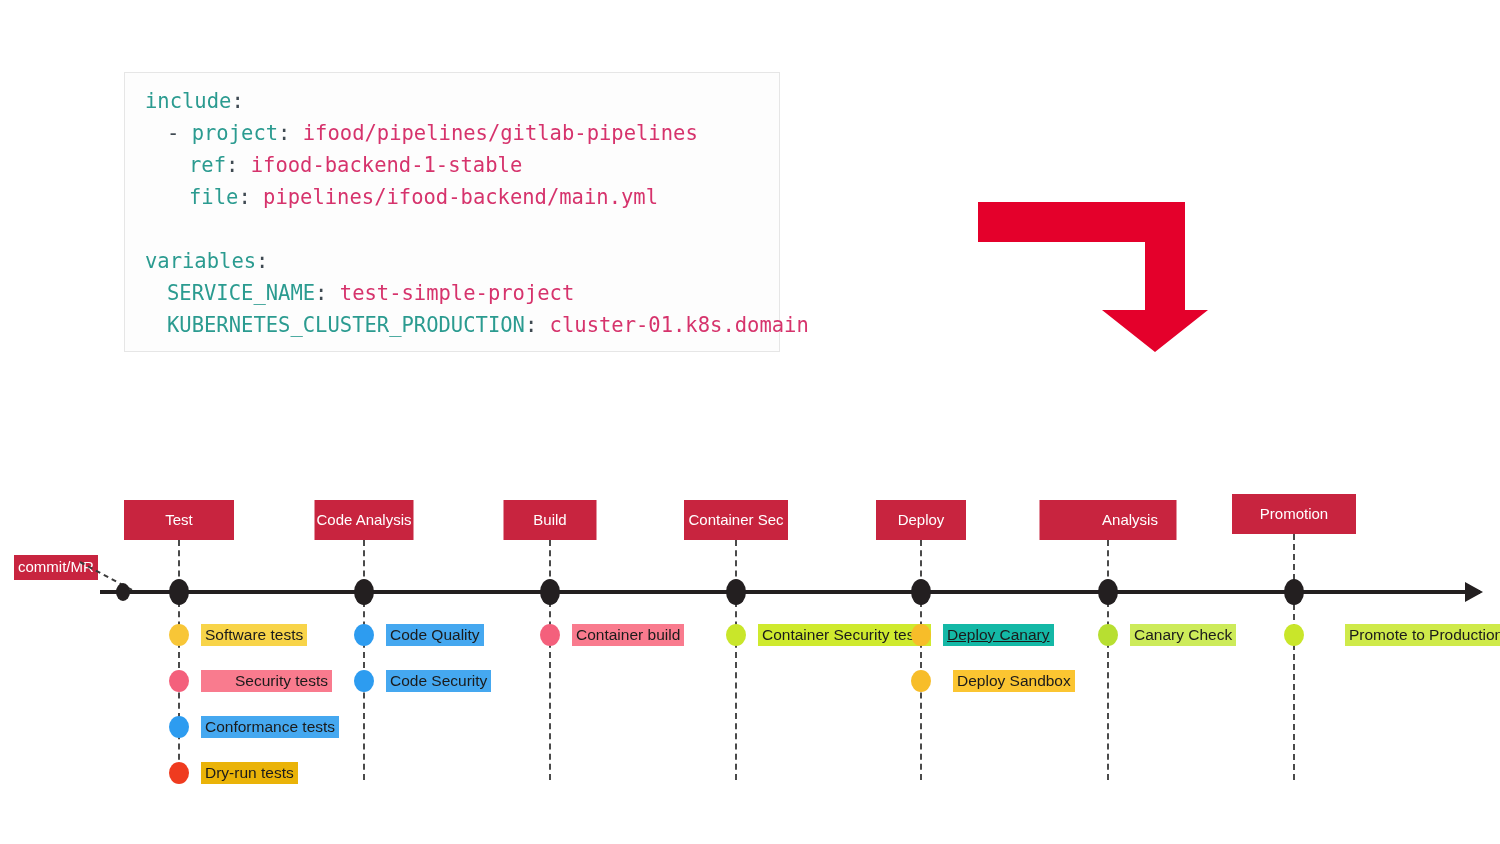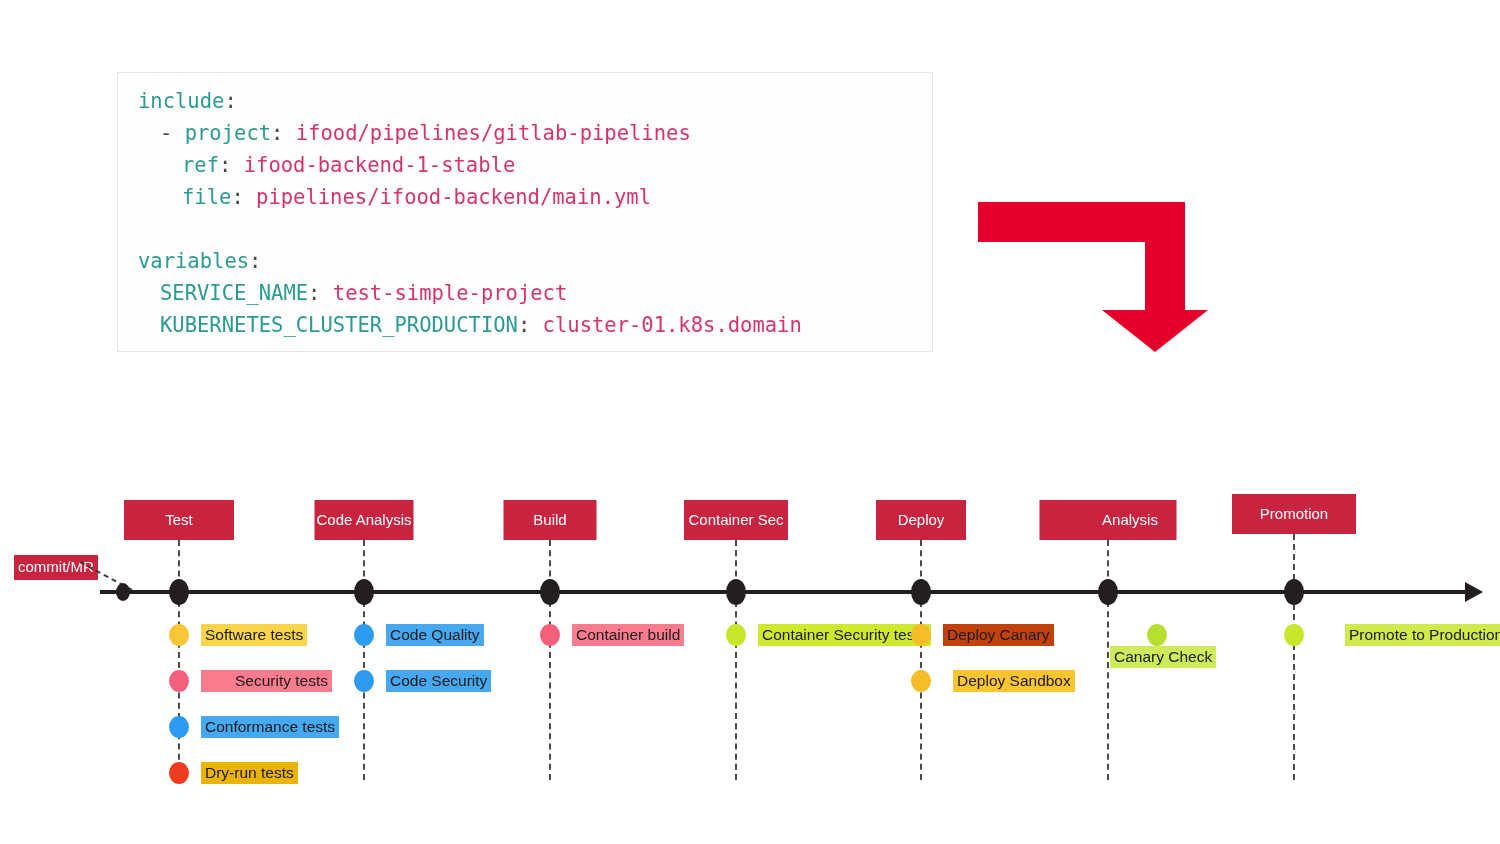--- a/index.html
+++ b/index.html
@@ -11,23 +11,23 @@
     width: 1500px;
     height: 844px;
     position: relative;
     overflow: hidden;
     font-family: "Liberation Sans", sans-serif;
   }
 
   
   #code-card {
     position: absolute;
-    left: 117px;
+    left: 124px;
     top: 72px;
-    width: 816px;
+    width: 656px;
     height: 280px;
     background: #fdfdfd;
     border: 1px solid #e6e6e6;
     box-sizing: border-box;
   }
   #code-body {
     position: absolute;
     left: 20px;
     top: 12px;
     font-family: "DejaVu Sans Mono", "Liberation Mono", monospace;
@@ -212,30 +212,30 @@
       <div class="node-dot" style="left: 736px; top: 122px; background: rgb(35, 31, 32);"></div>
       <div class="job" style="left: 726px; top: 154px;">
         <span class="job-dot" style="background: rgb(201, 230, 42);"></span>
         <span class="job-label" style="background: rgb(207, 234, 46);">Container Security tests</span>
       </div>
       <div class="stage-box" style="left: 921px; width: 90px; top: 30px; background: rgb(200, 36, 63);"><span>Deploy</span></div>
       <div class="stage-tick" style="left: 921px; top: 70px; height: 240px;"></div>
       <div class="node-dot" style="left: 921px; top: 122px; background: rgb(35, 31, 32);"></div>
       <div class="job" style="left: 911px; top: 154px;">
         <span class="job-dot" style="background: rgb(247, 189, 41);"></span>
-        <span class="job-label" style="background: #c2410c;">Deploy Canary</span>
+        <span class="job-label" style="background: #14b8a6; text-decoration: underline;">Deploy Canary</span>
       </div>
       <div class="job" style="left: 911px; top: 200px; gap: 10px;">
         <span class="job-dot" style="background: rgb(247, 189, 41);"></span>
         <span class="job-label" style="background: rgb(251, 197, 49);">Deploy Sandbox</span>
       </div>
       <div class="stage-box" style="left: 1108px; width: 93px; top: 30px; background: rgb(200, 36, 63); padding-left: 44px;"><span>Analysis</span></div>
       <div class="stage-tick" style="left: 1108px; top: 70px; height: 240px;"></div>
       <div class="node-dot" style="left: 1108px; top: 122px; background: rgb(35, 31, 32);"></div>
-      <div class="job" style="left: 1098px; top: 154px; flex-direction: column;">
+      <div class="job" style="left: 1098px; top: 154px;">
         <span class="job-dot" style="background: rgb(183, 223, 49);"></span>
         <span class="job-label" style="background: rgb(205, 235, 90);">Canary Check</span>
       </div>
       <div class="stage-box" style="left: 1294px; width: 124px; top: 24px; background: rgb(200, 36, 63);"><span>Promotion</span></div>
       <div class="stage-tick" style="left: 1294px; top: 64px; height: 246px;"></div>
       <div class="node-dot" style="left: 1294px; top: 122px; background: rgb(35, 31, 32);"></div>
       <div class="job" style="left: 1284px; top: 154px; gap: 29px;">
         <span class="job-dot" style="background: rgb(201, 230, 42);"></span>
         <span class="job-label" style="background: rgb(207, 234, 74);">Promote to Production</span>
       </div>

